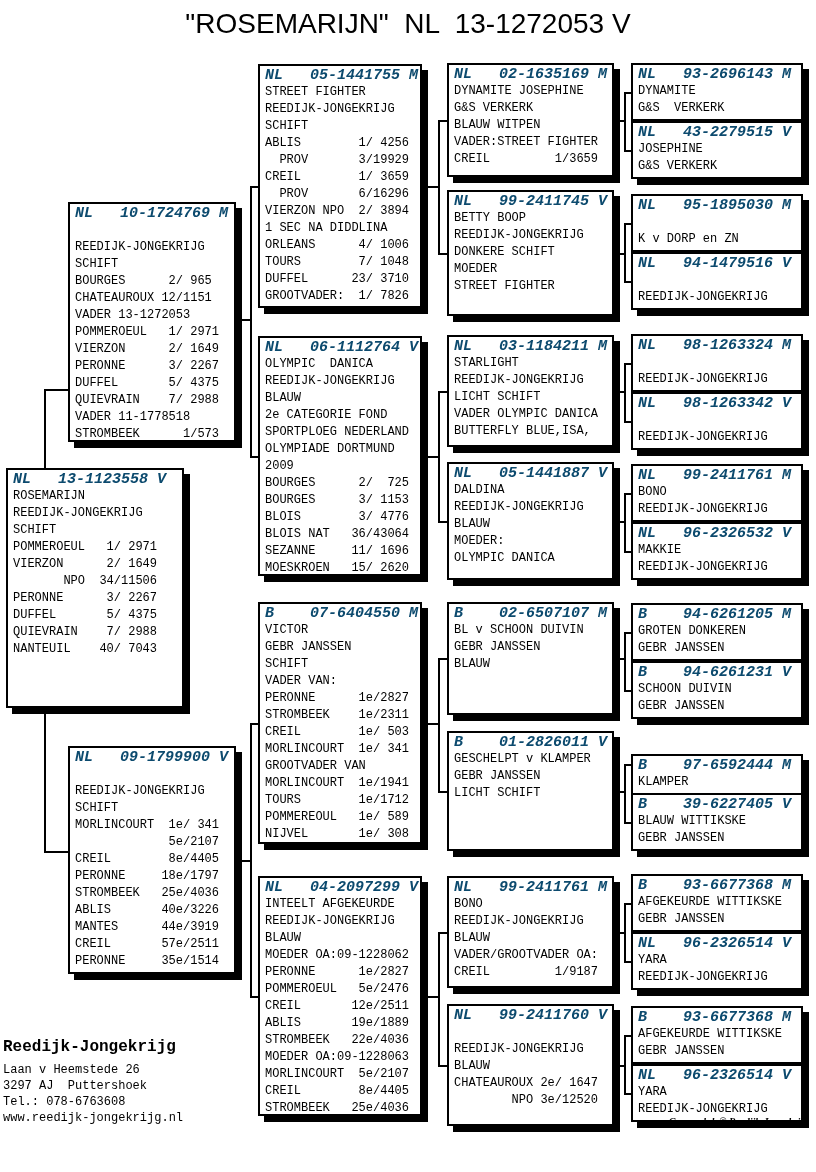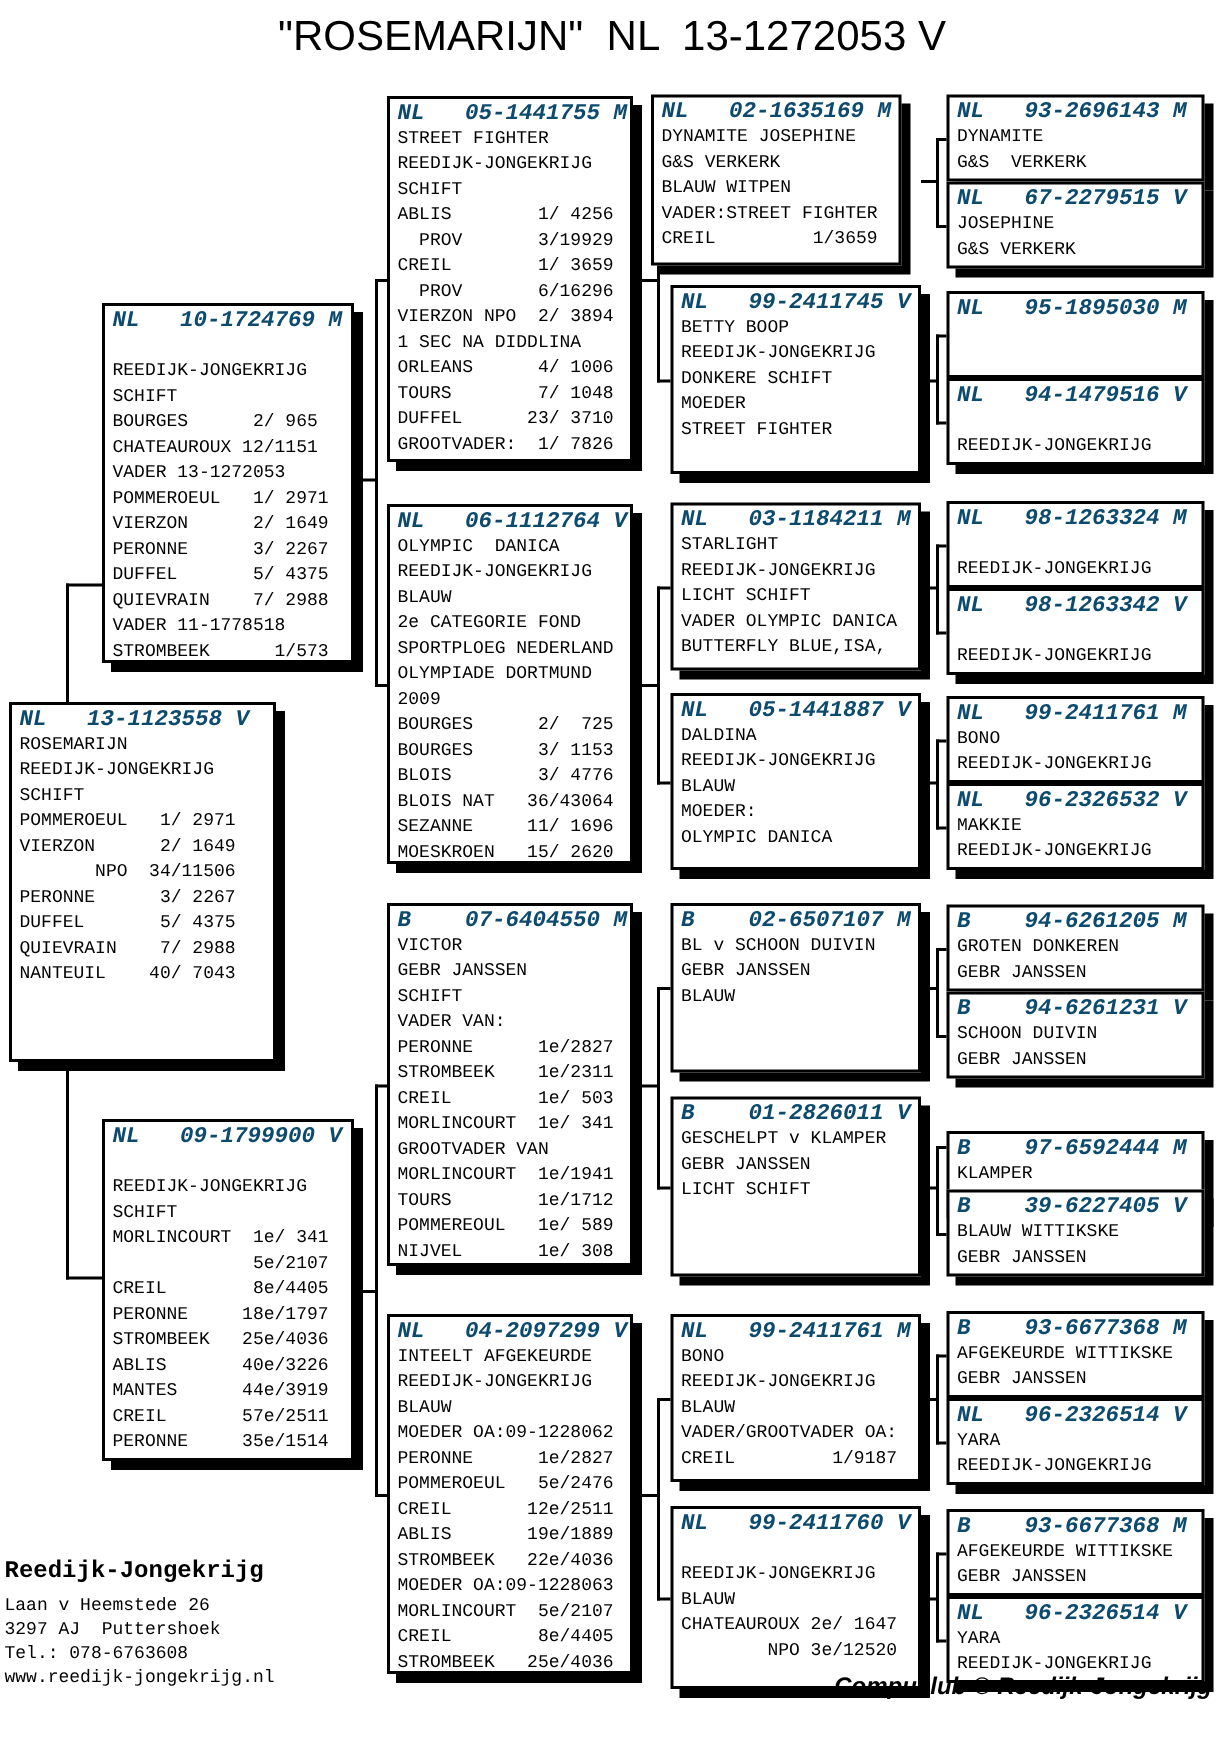--- a/index.html
+++ b/index.html
@@ -31,22 +31,22 @@
   .breeder-name{
     font-family:"Liberation Mono", monospace;font-weight:bold;
     font-size:16px;line-height:22px;color:#000;white-space:pre;margin-bottom:4px;
   }
   .breeder-line{
     font-family:"Liberation Mono", monospace;font-size:12px;line-height:16px;
     color:#000;white-space:pre;
   }
   .credit{
     position:absolute;top:1116px;right:8px;
-    font-family:Liberation Sans, sans-serif;font-style:italic;font-weight:bold;
-    font-size:16px;color:#000;white-space:pre;z-index:3;
+    font-family:Liberation Serif, serif;font-style:italic;font-weight:bold;
+    font-size:10px;color:#000;white-space:pre;z-index:3;
   }
 </style>
 </head>
 <body>
 
 <div class="title">"ROSEMARIJN"  NL  13-1272053 V</div>
 
 <div class="pbox" style="left:6px;top:468px;width:178px;height:240px">
   <div class="ring">NL   13-1123558 V</div>
   <div class="blines">ROSEMARIJN
@@ -150,21 +150,21 @@
 POMMEROEUL   5e/2476
 CREIL       12e/2511
 ABLIS       19e/1889
 STROMBEEK   22e/4036
 MOEDER OA:09-1228063
 MORLINCOURT  5e/2107
 CREIL        8e/4405
 STROMBEEK   25e/4036</div>
 </div>
 
-<div class="pbox" style="left:434px;top:63px;width:167px;height:114px">
+<div class="pbox" style="left:447px;top:63px;width:167px;height:114px">
   <div class="ring">NL   02-1635169 M</div>
   <div class="blines">DYNAMITE JOSEPHINE
 G&amp;S VERKERK
 BLAUW WITPEN
 VADER:STREET FIGHTER
 CREIL         1/3659</div>
 </div>
 <div class="pbox" style="left:447px;top:190px;width:167px;height:126px">
   <div class="ring">NL   99-2411745 V</div>
   <div class="blines">BETTY BOOP
@@ -217,26 +217,28 @@
 CHATEAUROUX 2e/ 1647
         NPO 3e/12520</div>
 </div>
 
 <div class="pbox" style="left:631px;top:63px;width:172px;height:58px">
   <div class="ring">NL   93-2696143 M</div>
   <div class="blines">DYNAMITE
 G&amp;S  VERKERK</div>
 </div>
 <div class="pbox" style="left:631px;top:121px;width:172px;height:58px">
-  <div class="ring">NL   67-2279515 V</div>
+  <div class="ring">NL   43-2279515 V</div>
   <div class="blines">JOSEPHINE
 G&amp;S VERKERK</div>
 </div>
 <div class="pbox" style="left:631px;top:194px;width:172px;height:58px">
   <div class="ring">NL   95-1895030 M</div>
+  <div class="blines">
+K v DORP en ZN</div>
 </div>
 <div class="pbox" style="left:631px;top:252px;width:172px;height:58px">
   <div class="ring">NL   94-1479516 V</div>
   <div class="blines">
 REEDIJK-JONGEKRIJG</div>
 </div>
 <div class="pbox" style="left:631px;top:334px;width:172px;height:58px">
   <div class="ring">NL   98-1263324 M</div>
   <div class="blines">
 REEDIJK-JONGEKRIJG</div>

